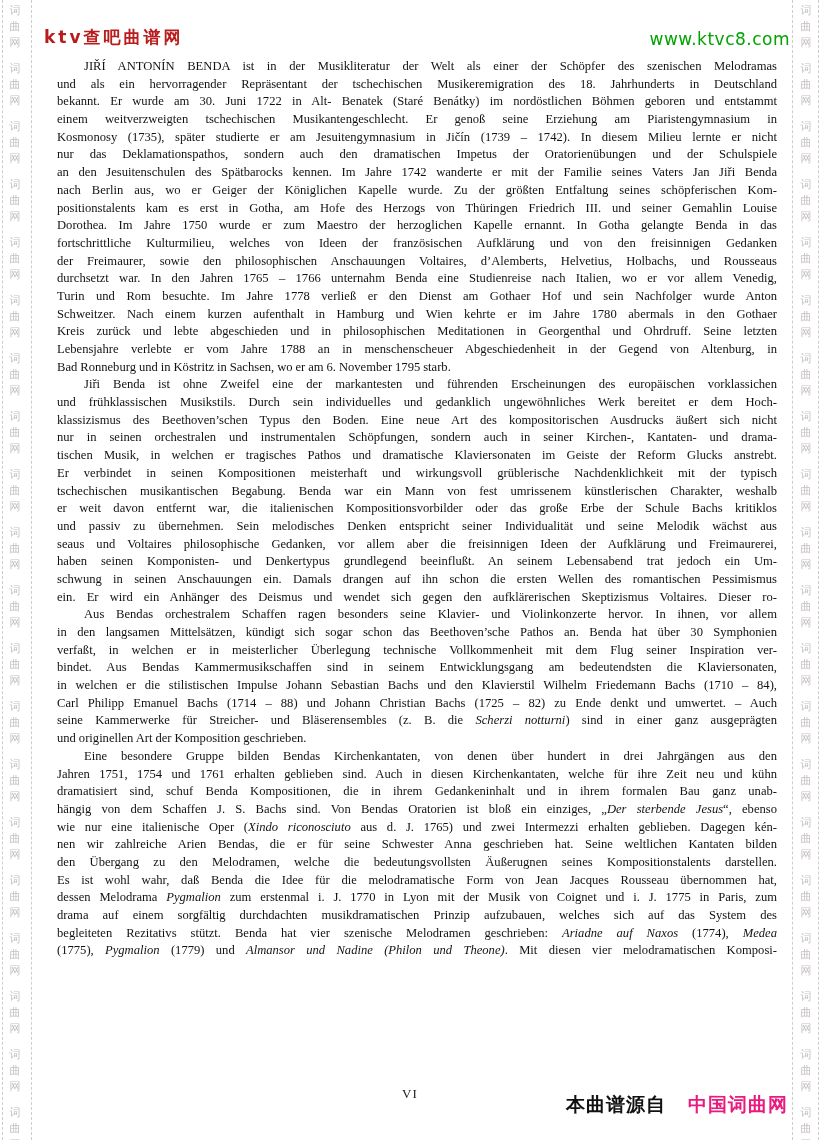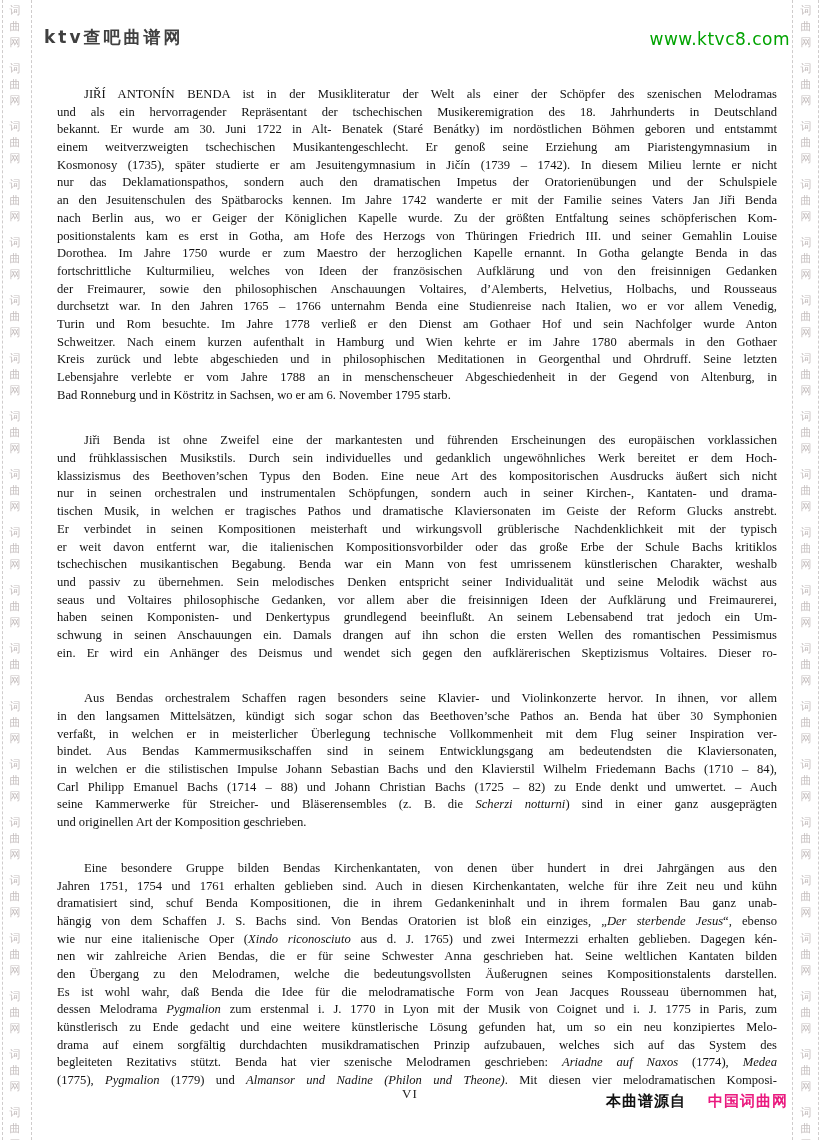--- a/index.html
+++ b/index.html
@@ -12,36 +12,36 @@
   .vline.inner-r{left:792px;}
   .vline.edge-r{left:818px;}
   
   .side-col{position:absolute;top:3px;height:1137px;width:24px;overflow:hidden;text-align:center;
             color:#c6bfbf;font-family:"DejaVu Sans",sans-serif;font-size:11px;}
   .side-col.left{left:3px;}
   .side-col.right{left:794px;}
   .wgroup{margin-bottom:10px;}
   .wchar{height:16px;line-height:16px;}
   
-  .header-site{position:absolute;left:44px;top:26px;color:#404040;
+  .header-site{position:absolute;left:44px;top:26px;color:#b91c1c;
                font-family:"DejaVu Sans",sans-serif;font-weight:bold;font-size:17px;letter-spacing:3px;}
   .header-url{position:absolute;top:29px;right:31px;color:#00a300;
               font-family:"DejaVu Sans",sans-serif;font-size:17px;letter-spacing:0.5px;}
   
   .article{position:absolute;left:57px;top:58px;width:720px;color:#121212;
            font-size:12.6px;line-height:17.7px;word-spacing:-0.2px;}
   .pline{height:17.7px;text-align:justify;text-align-last:justify;-moz-text-align-last:justify;}
-  .pline.pfirst{text-indent:27px;margin-top:28px;}
+  .pline.pfirst{text-indent:27px;}
   .pline.pend{text-align-last:left;-moz-text-align-last:left;}
   .pline i{font-style:italic;}
   
   .page-num{position:absolute;left:402px;top:1086px;font-size:13px;letter-spacing:1px;color:#222222;
             font-family:"Liberation Serif",serif;}
   .footer-src{position:absolute;top:1092px;right:33px;font-family:"DejaVu Sans",sans-serif;
-              font-weight:bold;font-size:15px;letter-spacing:1px;white-space:nowrap;}
+              font-weight:bold;font-size:19px;letter-spacing:1px;white-space:nowrap;}
   .src-label{color:#111111;margin-right:22px;}
   .src-site{color:#ea1a7f;}
 </style>
 </head>
 <body>
 
 <div class="page">
 
   <div class="vline edge-l"></div>
   <div class="side-col left">
@@ -274,22 +274,22 @@
       <div class="pline"><span>Schweitzer. Nach einem kurzen aufenthalt in Hamburg und Wien kehrte er im Jahre 1780 abermals in den Gothaer</span></div>
       <div class="pline"><span>Kreis zurück und lebte abgeschieden und in philosophischen Meditationen in Georgenthal und Ohrdruff. Seine letzten</span></div>
       <div class="pline"><span>Lebensjahre verlebte er vom Jahre 1788 an in menschenscheuer Abgeschiedenheit in der Gegend von Altenburg, in</span></div>
       <div class="pline pend"><span>Bad Ronneburg und in Köstritz in Sachsen, wo er am 6. November 1795 starb.</span></div>
       <div class="pline pfirst"><span>Jiři Benda ist ohne Zweifel eine der markantesten und führenden Erscheinungen des europäischen vorklassichen</span></div>
       <div class="pline"><span>und frühklassischen Musikstils. Durch sein individuelles und gedanklich ungewöhnliches Werk bereitet er dem Hoch-</span></div>
       <div class="pline"><span>klassizismus des Beethoven’schen Typus den Boden. Eine neue Art des kompositorischen Ausdrucks äußert sich nicht</span></div>
       <div class="pline"><span>nur in seinen orchestralen und instrumentalen Schöpfungen, sondern auch in seiner Kirchen-, Kantaten- und drama-</span></div>
       <div class="pline"><span>tischen Musik, in welchen er tragisches Pathos und dramatische Klaviersonaten im Geiste der Reform Glucks anstrebt.</span></div>
       <div class="pline"><span>Er verbindet in seinen Kompositionen meisterhaft und wirkungsvoll grüblerische Nachdenklichkeit mit der typisch</span></div>
+      <div class="pline"><span>tschechischen musikantischen Begabung. Benda war ein Mann von fest umrissenem künstlerischen Charakter, weshalb</span></div>
       <div class="pline"><span>er weit davon entfernt war, die italienischen Kompositionsvorbilder oder das große Erbe der Schule Bachs kritiklos</span></div>
-      <div class="pline"><span>tschechischen musikantischen Begabung. Benda war ein Mann von fest umrissenem künstlerischen Charakter, weshalb</span></div>
       <div class="pline"><span>und passiv zu übernehmen. Sein melodisches Denken entspricht seiner Individualität und seine Melodik wächst aus</span></div>
       <div class="pline"><span>seaus und Voltaires philosophische Gedanken, vor allem aber die freisinnigen Ideen der Aufklärung und Freimaurerei,</span></div>
       <div class="pline"><span>haben seinen Komponisten- und Denkertypus grundlegend beeinflußt. An seinem Lebensabend trat jedoch ein Um-</span></div>
       <div class="pline"><span>schwung in seinen Anschauungen ein. Damals drangen auf ihn schon die ersten Wellen des romantischen Pessimismus</span></div>
       <div class="pline"><span>ein. Er wird ein Anhänger des Deismus und wendet sich gegen den aufklärerischen Skeptizismus Voltaires. Dieser ro-</span></div>
       <div class="pline pfirst"><span>Aus Bendas orchestralem Schaffen ragen besonders seine Klavier- und Violinkonzerte hervor. In ihnen, vor allem</span></div>
       <div class="pline"><span>in den langsamen Mittelsätzen, kündigt sich sogar schon das Beethoven’sche Pathos an. Benda hat über 30 Symphonien</span></div>
       <div class="pline"><span>verfaßt, in welchen er in meisterlicher Überlegung technische Vollkommenheit mit dem Flug seiner Inspiration ver-</span></div>
       <div class="pline"><span>bindet. Aus Bendas Kammermusikschaffen sind in seinem Entwicklungsgang am bedeutendsten die Klaviersonaten,</span></div>
       <div class="pline"><span>in welchen er die stilistischen Impulse Johann Sebastian Bachs und den Klavierstil Wilhelm Friedemann Bachs (1710 – 84),</span></div>
@@ -298,21 +298,20 @@
       <div class="pline pend"><span>und originellen Art der Komposition geschrieben.</span></div>
       <div class="pline pfirst"><span>Eine besondere Gruppe bilden Bendas Kirchenkantaten, von denen über hundert in drei Jahrgängen aus den</span></div>
       <div class="pline"><span>Jahren 1751, 1754 und 1761 erhalten geblieben sind. Auch in diesen Kirchenkantaten, welche für ihre Zeit neu und kühn</span></div>
       <div class="pline"><span>dramatisiert sind, schuf Benda Kompositionen, die in ihrem Gedankeninhalt und in ihrem formalen Bau ganz unab-</span></div>
       <div class="pline"><span>hängig von dem Schaffen J. S. Bachs sind. Von Bendas Oratorien ist bloß ein einziges, „</span><i>Der sterbende Jesus</i><span>“, ebenso</span></div>
       <div class="pline"><span>wie nur eine italienische Oper (</span><i>Xindo riconosciuto</i><span> aus d. J. 1765) und zwei Intermezzi erhalten geblieben. Dagegen kén-</span></div>
       <div class="pline"><span>nen wir zahlreiche Arien Bendas, die er für seine Schwester Anna geschrieben hat. Seine weltlichen Kantaten bilden</span></div>
       <div class="pline"><span>den Übergang zu den Melodramen, welche die bedeutungsvollsten Äußerugnen seines Kompositionstalents darstellen.</span></div>
       <div class="pline"><span>Es ist wohl wahr, daß Benda die Idee für die melodramatische Form von Jean Jacques Rousseau übernommen hat,</span></div>
       <div class="pline"><span>dessen Melodrama </span><i>Pygmalion</i><span> zum erstenmal i. J. 1770 in Lyon mit der Musik von Coignet und i. J. 1775 in Paris, zum</span></div>
-      <div class="pline"><span>künstlerisch zu Ende gedacht und eine weitere künstlerische Lösung gefunden hat, um so ein neu konzipiertes Melo-</span></div>
       <div class="pline"><span>drama auf einem sorgfältig durchdachten musikdramatischen Prinzip aufzubauen, welches sich auf das System des</span></div>
       <div class="pline"><span>begleiteten Rezitativs stützt. Benda hat vier szenische Melodramen geschrieben: </span><i>Ariadne auf Naxos</i><span> (1774), </span><i>Medea</i></div>
       <div class="pline"><span>(1775), </span><i>Pygmalion</i><span> (1779) und </span><i>Almansor und Nadine (Philon und Theone)</i><span>. Mit diesen vier melodramatischen Komposi-</span></div>
     </div>
 
   <div class="page-num">VI</div>
 
   <div class="footer-src">
     <span class="src-label">本曲谱源自</span><span class="src-site">中国词曲网</span>
   </div>

